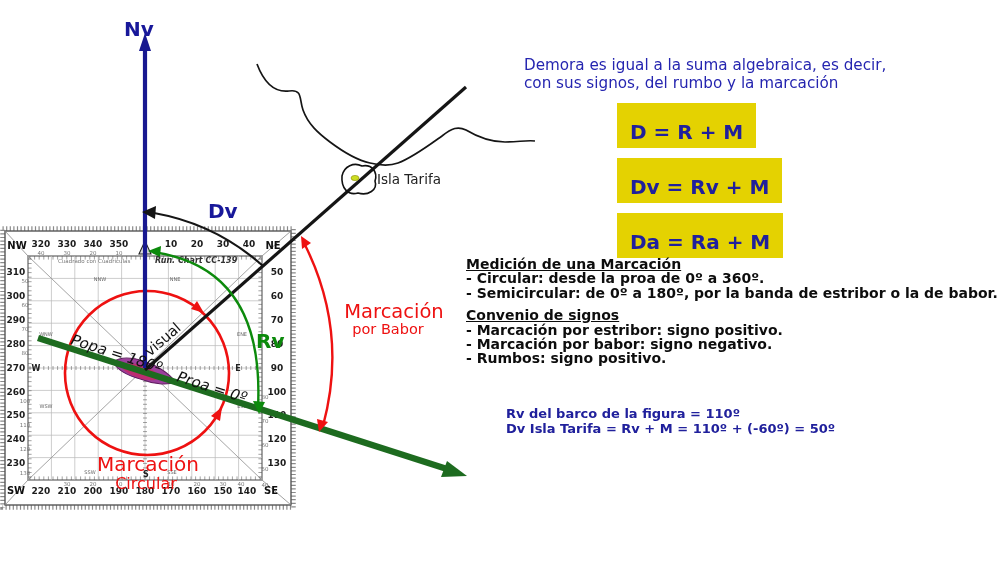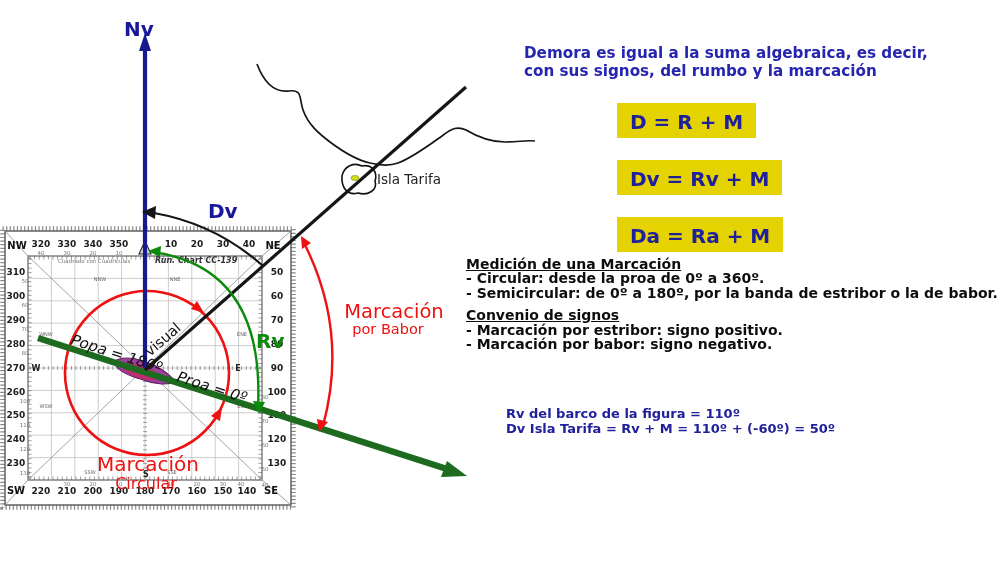--- a/index.html
+++ b/index.html
@@ -25,24 +25,24 @@
   .txt-navy{fill:#18189a}
   .txt-green{fill:var(--green-arc)}
   .rn{font:bold 9px "DejaVu Sans",sans-serif;fill:#1c1c1c}
   .rc{font:bold 10px "DejaVu Sans",sans-serif;fill:#111}
   .rd{font:bold 8px "DejaVu Sans",sans-serif;fill:#222}
   .mn{font:5.5px "DejaVu Sans",sans-serif;fill:#777}
   .cm{font:5px "DejaVu Sans",sans-serif;fill:#666}
   .lbl-big{font-size:20px;font-weight:600}
   .lbl-rot{font-size:15px;font-style:italic;fill:#111}
   
-  .hdr{left:524px;top:44px;color:var(--blue-header);font-weight:bold;font-size:15.2px;line-height:18px;white-space:nowrap}
+  .hdr{left:524px;top:56px;color:var(--blue-header);font-weight:normal;font-size:15.2px;line-height:18px;white-space:nowrap}
   .formulas{left:617px;top:103px}
   .fbox{background:var(--yellow);color:var(--navy);font-weight:bold;font-size:20px;
-        padding:7px 13px 4px;margin-bottom:22px;width:fit-content;white-space:nowrap}
+        padding:17px 13px 4px;margin-bottom:10px;width:fit-content;white-space:nowrap}
   .rules{left:466px;top:257px;font-size:14px;font-weight:bold;color:var(--ink);line-height:14.4px;white-space:nowrap}
   .rules .h{text-decoration:underline}
   .sp{height:8px}
   .calc{left:506px;top:407px;color:var(--navy);font-weight:bold;font-size:13px;line-height:14.8px;white-space:nowrap}
   .pagetitle{left:398px;top:528px;font-size:23px;font-weight:bold;color:var(--ink);letter-spacing:.5px}
 </style>
 </head>
 <body>
 
 <div class="abs" style="left:0;top:0;width:1000px;height:563px">
@@ -235,20 +235,21 @@
   </div>
 
   <div class="abs rules">
     <div class="h">Medición de una Marcación</div>
     <div>- Circular: desde la proa de 0º a 360º.</div>
     <div>- Semicircular: de 0º a 180º, por la banda de estribor o la de babor.</div>
     <div class="sp"></div>
     <div class="h">Convenio de signos</div>
     <div>- Marcación por estribor: signo positivo.</div>
     <div>- Marcación por babor: signo negativo.</div>
+    <div>- Rumbos: signo positivo.</div>
   </div>
 
   <div class="abs calc">
     <div>Rv del barco de la figura = 110º</div>
     <div>Dv Isla Tarifa = Rv + M = 110º + (-60º) = 50º</div>
   </div>
 
 </div>
 
 </body></html>

